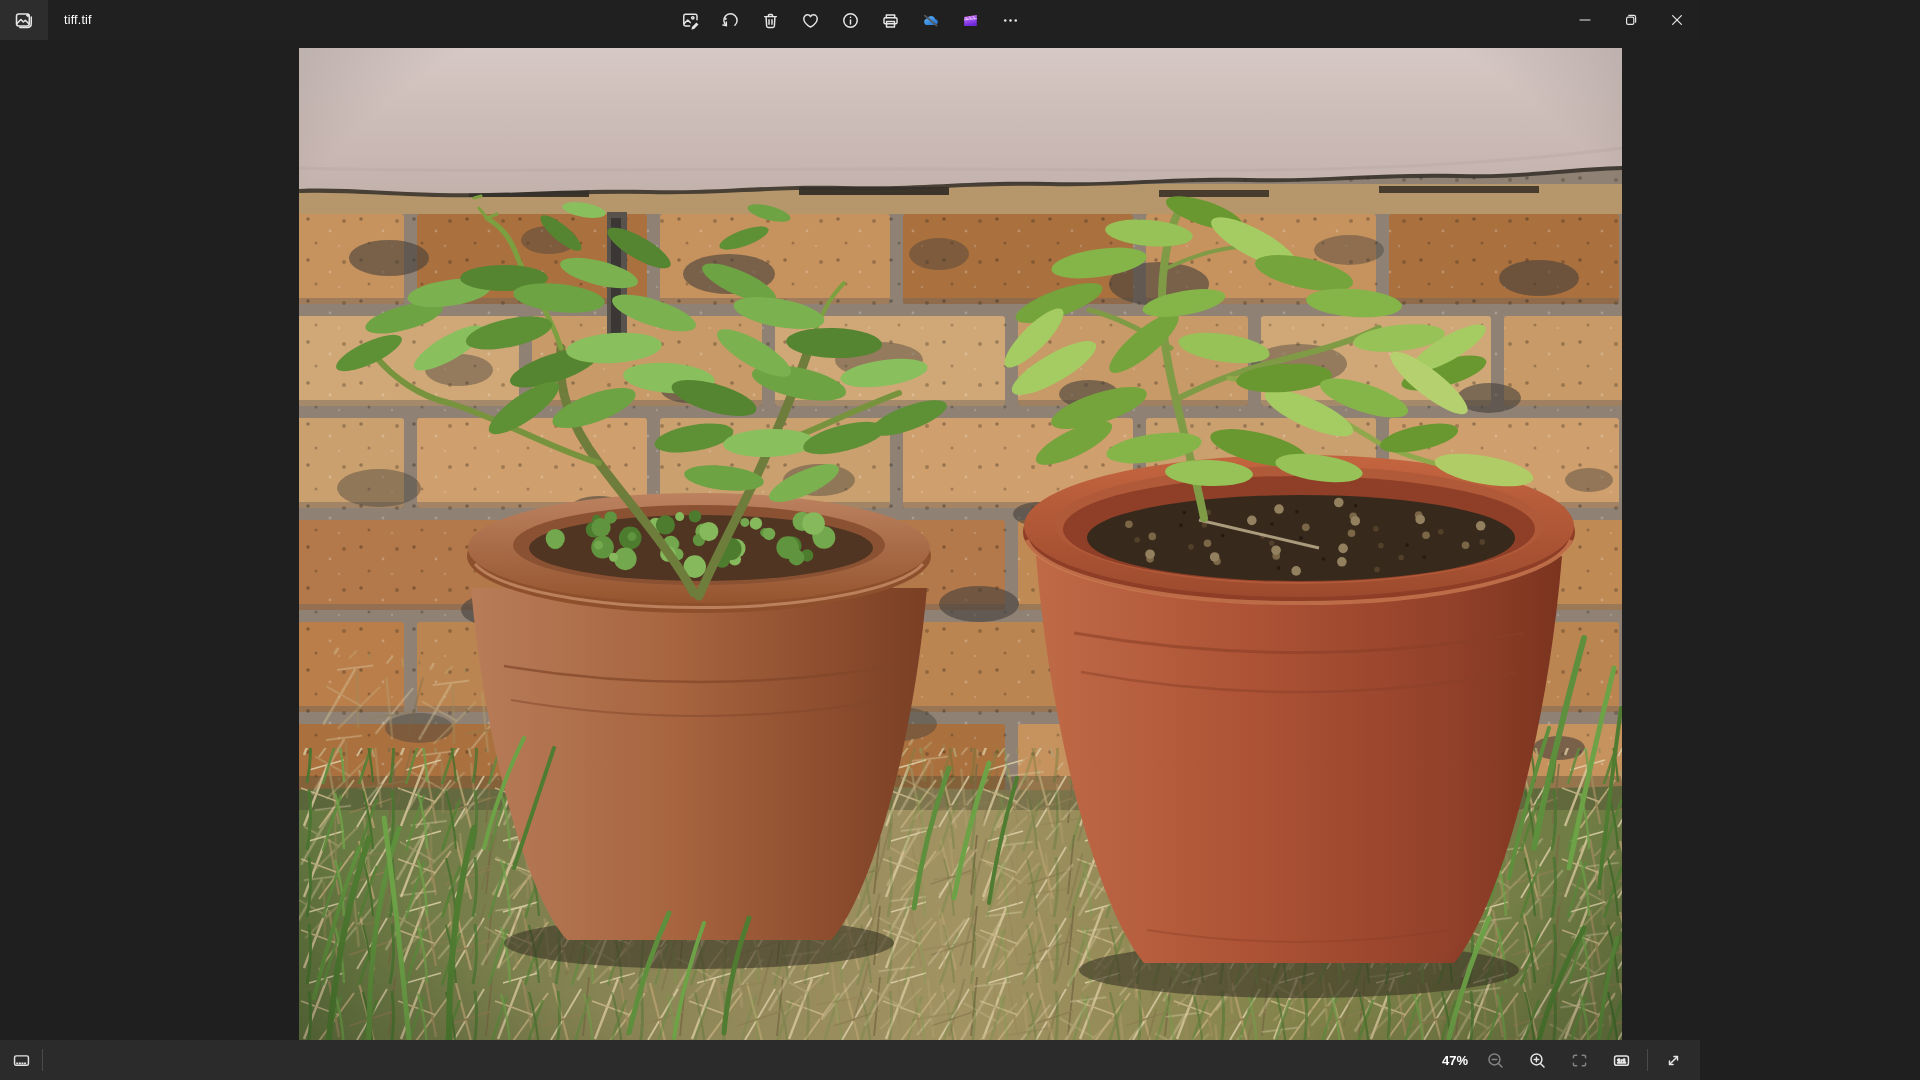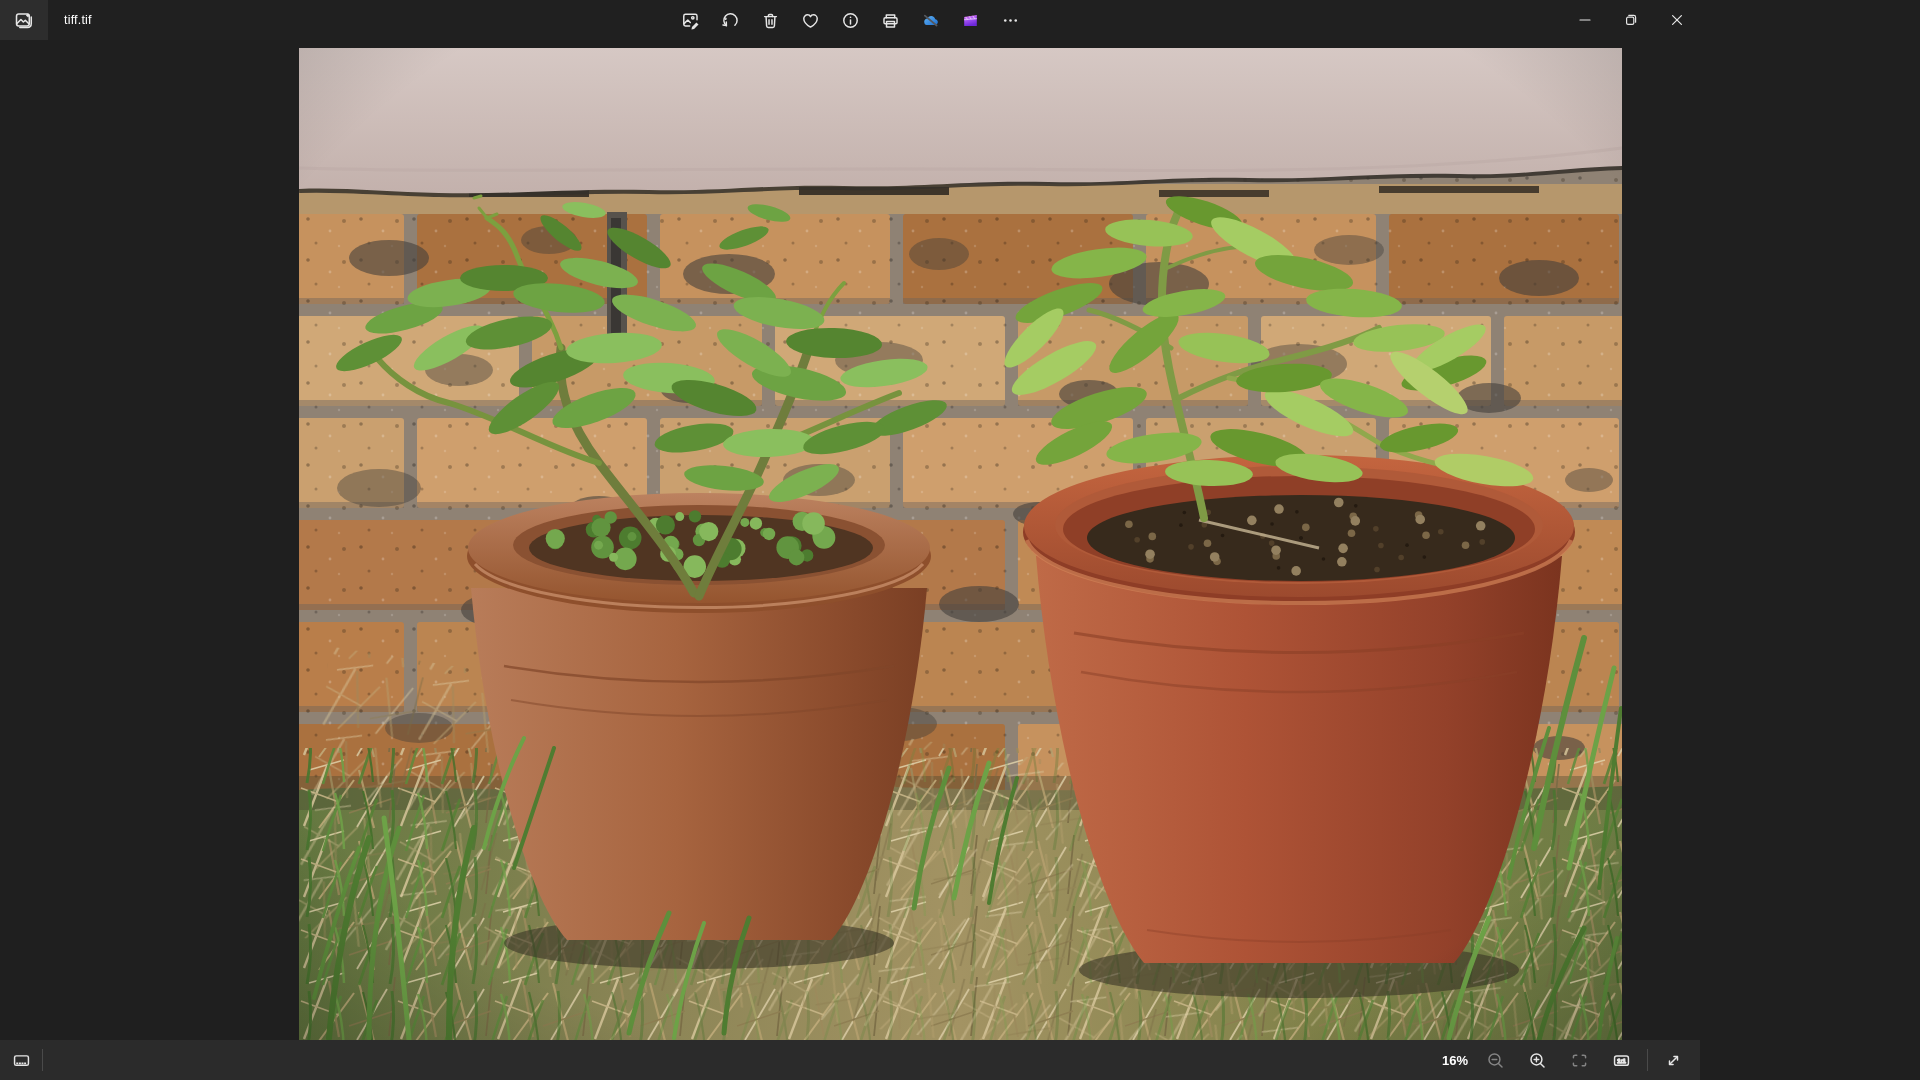--- a/index.html
+++ b/index.html
@@ -593,21 +593,21 @@
         <rect x="3.4" y="5.6" width="13.2" height="9" rx="1.6"></rect>
         <rect class="fill" x="5" y="11.9" width="1.9" height="1.6"></rect>
         <rect class="fill" x="7.5" y="11.9" width="1.9" height="1.6"></rect>
         <rect class="fill" x="10" y="11.9" width="1.9" height="1.6"></rect>
         <rect class="fill" x="12.5" y="11.9" width="1.9" height="1.6"></rect>
       </svg>
     </div>
     <div class="vdiv"></div>
 
     <div class="status-right">
-      <div class="zoom-label">16%</div>
+      <div class="zoom-label">47%</div>
       <div class="sb-btn dim" aria-disabled="true">
         <svg class="icon dim" width="21" height="21" viewBox="0 0 20 20">
           <circle cx="9" cy="9" r="5.2"></circle>
             <path d="M12.8,12.8 L16.2,16.2"></path>
             <path d="M6.8,9 H11.2"></path>
         </svg>
       </div>
       <div class="sb-btn">
         <svg class="icon" width="21" height="21" viewBox="0 0 20 20">
           <circle cx="9" cy="9" r="5.2"></circle>

